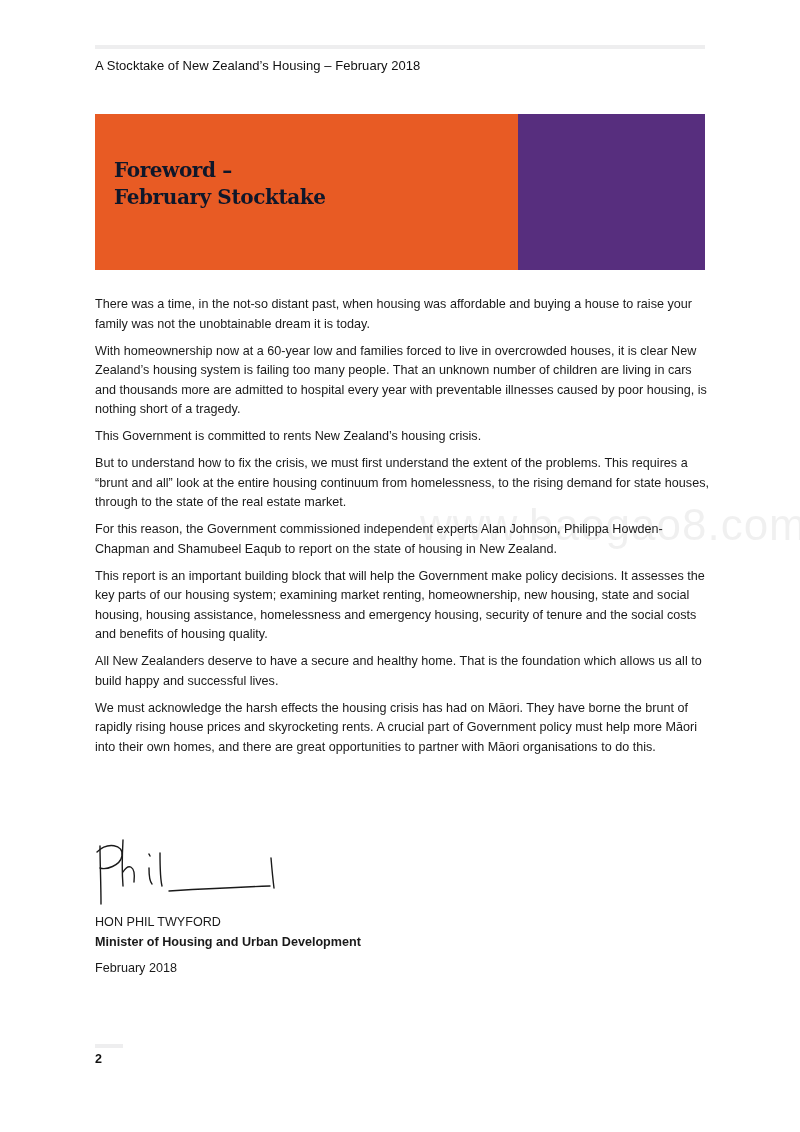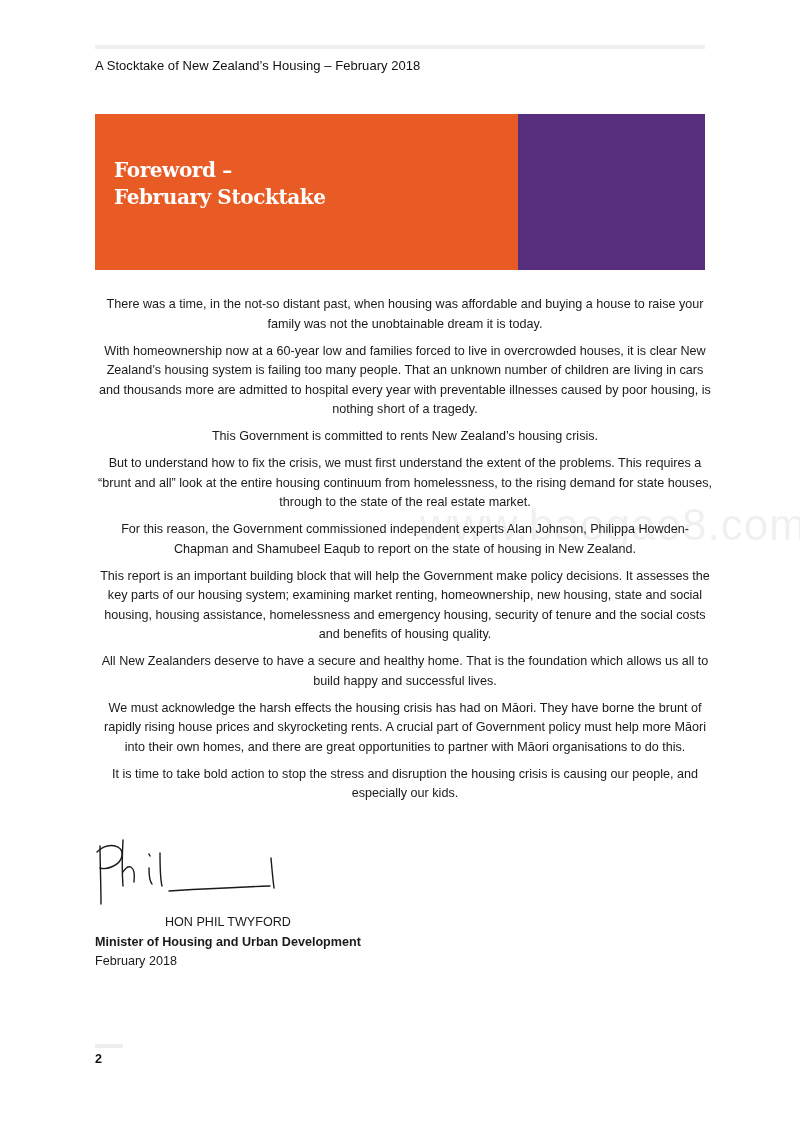--- a/index.html
+++ b/index.html
@@ -8,33 +8,33 @@
       font-family: "Liberation Sans", sans-serif; color: #1a1a1a; overflow: hidden;
     }
     .top-rule { position: absolute; left: 95px; top: 45px; width: 610px; height: 4px; background: #eeeeef; }
     .running-head { position: absolute; left: 95px; top: 58px; font-size: 13px; color: #111; letter-spacing: 0.05px; }
     .banner { position: absolute; left: 95px; top: 114px; width: 610px; height: 156px; display: flex; }
     .banner-orange { width: 423px; height: 100%; background: #e85b24; position: relative; }
     .banner-purple { flex: 1; height: 100%; background: #572e7e; }
     .banner-title {
       position: absolute; left: 19px; top: 43px; margin: 0;
       font-family: "DejaVu Serif", serif; font-weight: bold; font-size: 20px; line-height: 27px;
-      color: #ffffff; letter-spacing: -0.4px;
+      color: #0f172a; letter-spacing: -0.4px;
     }
-    .body-text { position: absolute; left: 95px; top: 295px; width: 620px; font-size: 12.6px; line-height: 19.5px; color: #1a1a1a; text-align: center; }
+    .body-text { position: absolute; left: 95px; top: 295px; width: 620px; font-size: 12.6px; line-height: 19.5px; color: #1a1a1a; }
     .body-text p { margin: 0 0 7.5px 0; }
     .watermark {
       position: absolute; left: 420px; top: 500px; font-size: 44px; color: rgba(0,0,0,0.06);
       font-family: "Liberation Sans", sans-serif; pointer-events: none; letter-spacing: 1px;
     }
     .signature { position: absolute; left: 92px; top: 838px; width: 200px; height: 70px; }
     .signatory { position: absolute; left: 95px; top: 913px; font-size: 12.6px; line-height: 19.5px; }
-    .sig-name { display: block; text-align: center; }
+    .sig-name { display: block; }
     .sig-title { display: block; font-weight: bold; }
-    .sig-date { display: block; }
+    .sig-date { display: block; margin-top: 7px; }
     .page-rule { position: absolute; left: 95px; top: 1044px; width: 28px; height: 4px; background: #eeeeef; }
     .page-number { position: absolute; left: 95px; top: 1052px; font-size: 12.5px; font-weight: bold; color: #111; }
   </style>
 </head>
 <body>
 
 <div class="top-rule"></div>
 <div class="running-head">A Stocktake of New Zealand’s Housing – February 2018</div>
 
 <div class="banner">
@@ -49,21 +49,20 @@
 
 <div class="body-text">
   <p>There was a time, in the not-so distant past, when housing was affordable and buying a house to raise your family was not the unobtainable dream it is today.</p>
   <p>With homeownership now at a 60-year low and families forced to live in overcrowded houses, it is clear New Zealand’s housing system is failing too many people. That an unknown number of children are living in cars and thousands more are admitted to hospital every year with preventable illnesses caused by poor housing, is nothing short of a tragedy.</p>
   <p>This Government is committed to rents New Zealand’s housing crisis.</p>
   <p>But to understand how to fix the crisis, we must first understand the extent of the problems. This requires a “brunt and all” look at the entire housing continuum from homelessness, to the rising demand for state houses, through to the state of the real estate market.</p>
   <p>For this reason, the Government commissioned independent experts Alan Johnson, Philippa Howden-Chapman and Shamubeel Eaqub to report on the state of housing in New Zealand.</p>
   <p>This report is an important building block that will help the Government make policy decisions. It assesses the key parts of our housing system; examining market renting, homeownership, new housing, state and social housing, housing assistance, homelessness and emergency housing, security of tenure and the social costs and benefits of housing quality.</p>
   <p>All New Zealanders deserve to have a secure and healthy home. That is the foundation which allows us all to build happy and successful lives.</p>
   <p>We must acknowledge the harsh effects the housing crisis has had on Māori. They have borne the brunt of rapidly rising house prices and skyrocketing rents. A crucial part of Government policy must help more Māori into their own homes, and there are great opportunities to partner with Māori organisations to do this.</p>
-  <p>It is time to take bold action to stop the stress and disruption the housing crisis is causing our people, and especially our kids.</p>
 </div>
 
 <div class="watermark">www.baogao8.com</div>
 
 <svg class="signature" viewBox="0 0 200 70">
   <g fill="none" stroke="#1a1a1a" stroke-width="1.4" stroke-linecap="round" stroke-linejoin="round">
     <path d="M8 8 C 8 25, 9 45, 9 66"></path>
     <path d="M5 14 C 15 4, 32 6, 30 18 C 28 28, 14 32, 8 30"></path>
     <path d="M31 2 C 30 20, 30 35, 31 48"></path>
     <path d="M31 34 C 36 26, 44 26, 42 44"></path>

